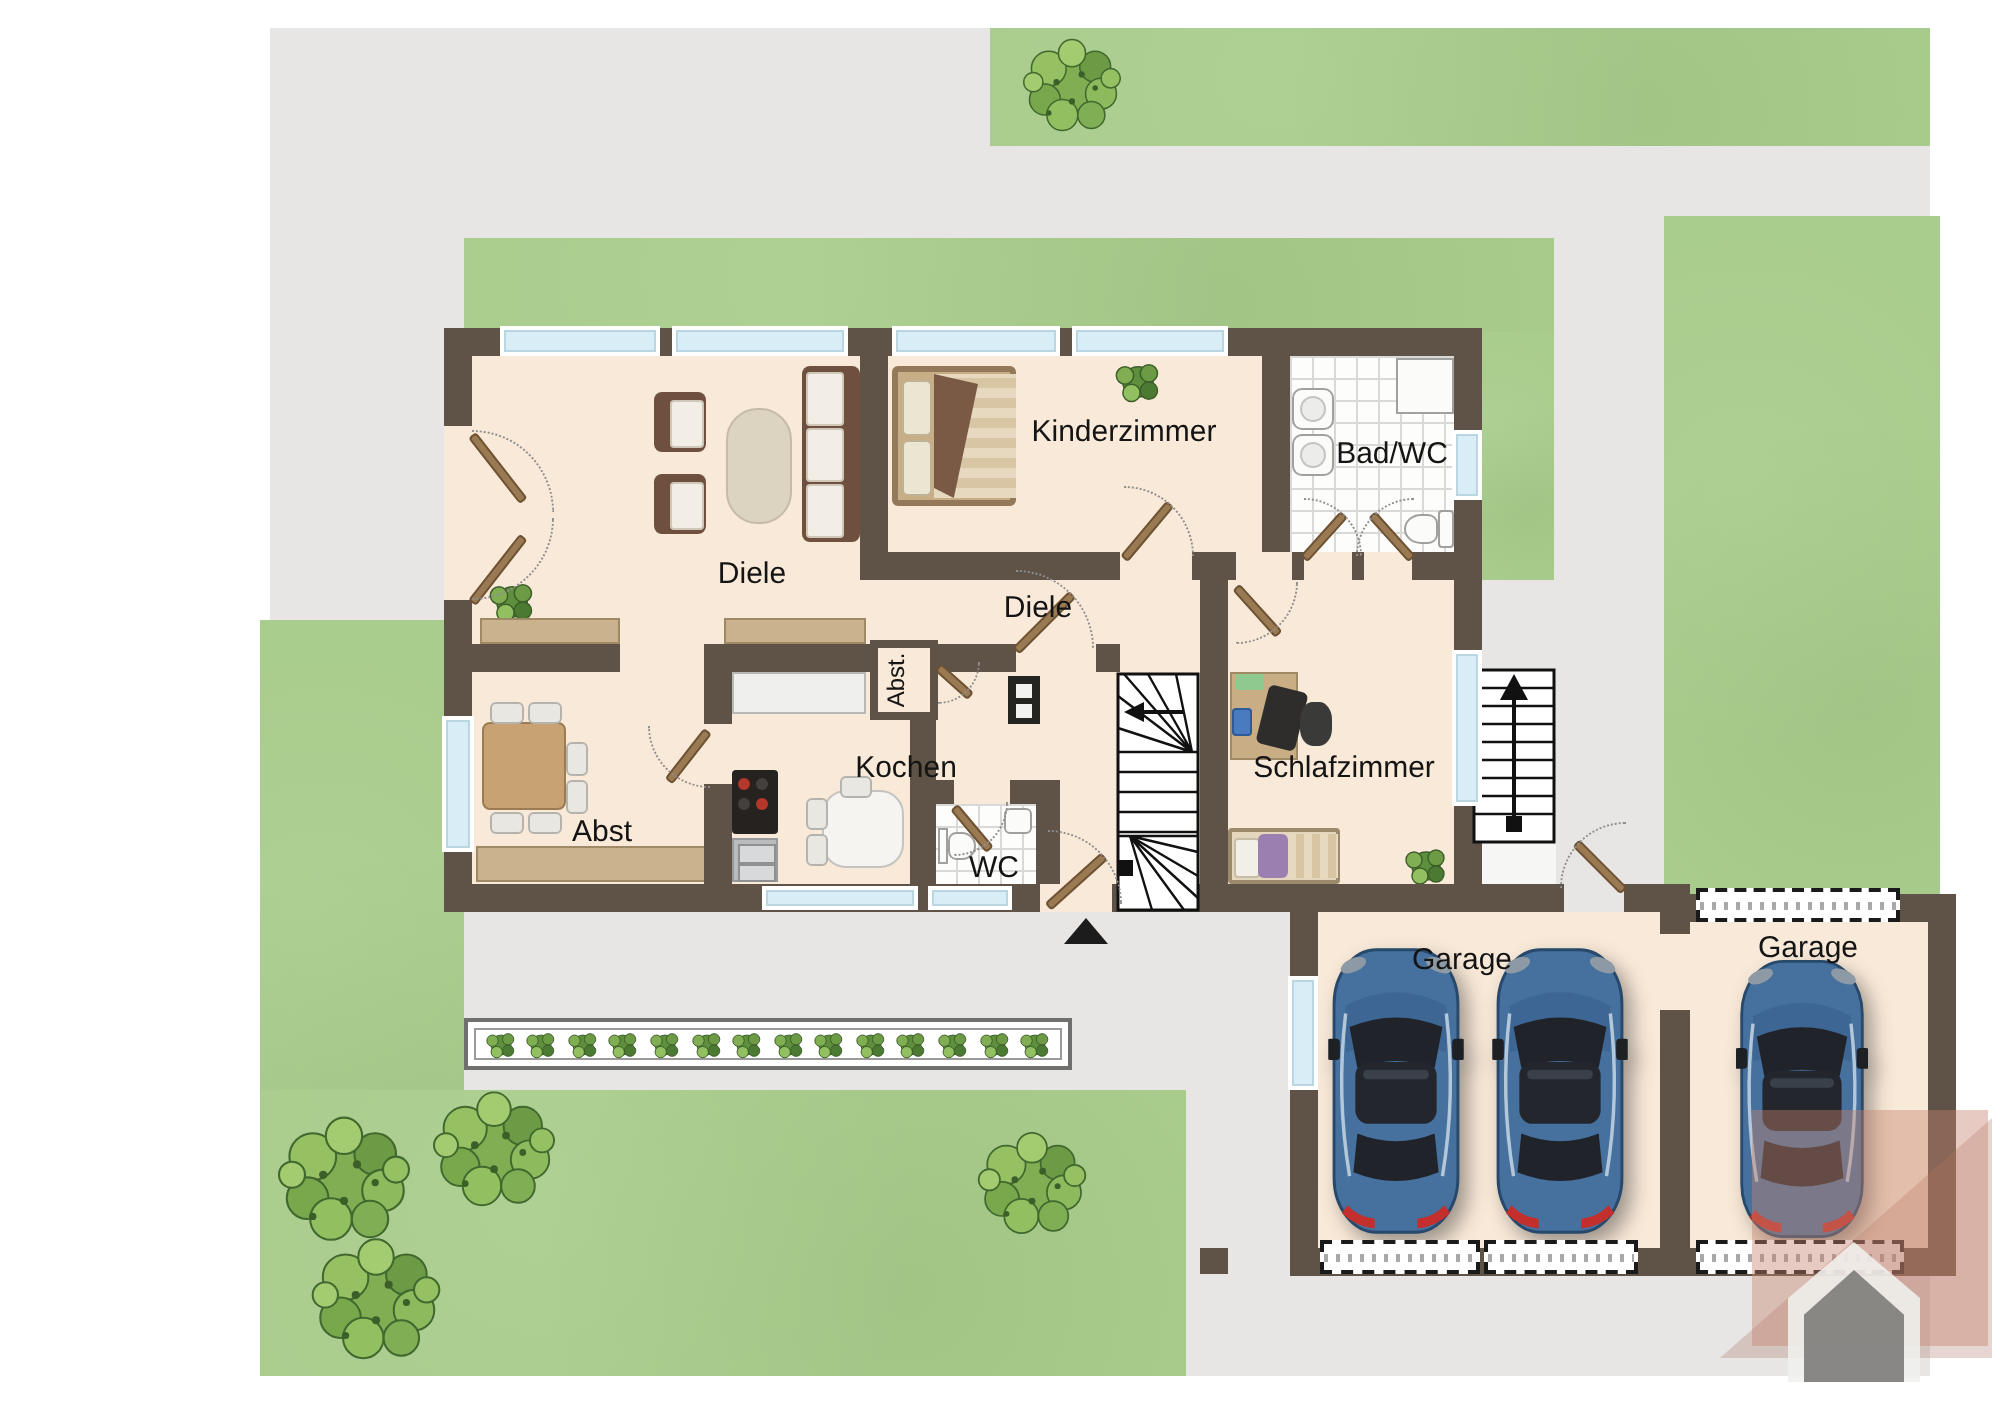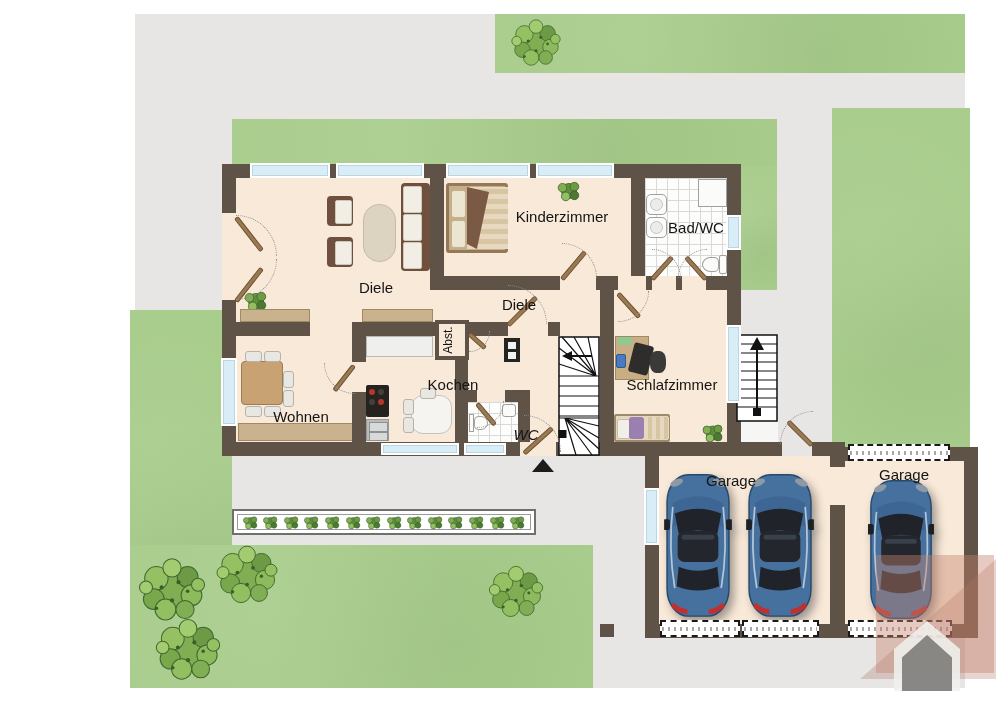--- a/index.html
+++ b/index.html
@@ -391,22 +391,22 @@
     </svg>
 
   <div class="n-arrow" style="left:532px;top:459px;"></div>
 
   <div class="rlabel" style="left:376px;top:287px;">Diele</div>
   <div class="rlabel" style="left:562px;top:216px;">Kinderzimmer</div>
   <div class="rlabel" style="left:696px;top:227px;">Bad/WC</div>
   <div class="rlabel" style="left:519px;top:304px;">Diele</div>
   <div class="rlabel small vert" style="left:448px;top:340px;">Abst.</div>
   <div class="rlabel" style="left:417px;top:384px;margin-left:36px;">Kochen</div>
-  <div class="rlabel" style="left:301px;top:416px;">Wohnen</div>
-  <div class="rlabel" style="left:526px;top:434px;font-style:italic;">WC</div>
+  <div class="rlabel" style="left:301px;top:416px;">Abst</div>
+  <div class="rlabel" style="left:497px;top:434px;">WC</div>
   <div class="rlabel" style="left:672px;top:384px;">Schlafzimmer</div>
   <div class="rlabel" style="left:731px;top:480px;">Garage</div>
   <div class="rlabel" style="left:904px;top:474px;">Garage</div>
 
   <div class="wm" style="left:858px;top:545px;width:142px;height:150px;">
     <div class="wm-tri" style="left:2px;top:14px;width:136px;height:120px;"></div>
     <div class="wm-sq" style="left:18px;top:10px;width:118px;height:118px;"></div>
     <div class="house-shape" style="left:36px;top:76px;width:66px;height:70px;background:rgba(240,240,238,0.88);"></div>
     <div class="house-shape" style="left:44px;top:90px;width:50px;height:56px;background:rgba(128,126,124,0.92);"></div>
   </div>

